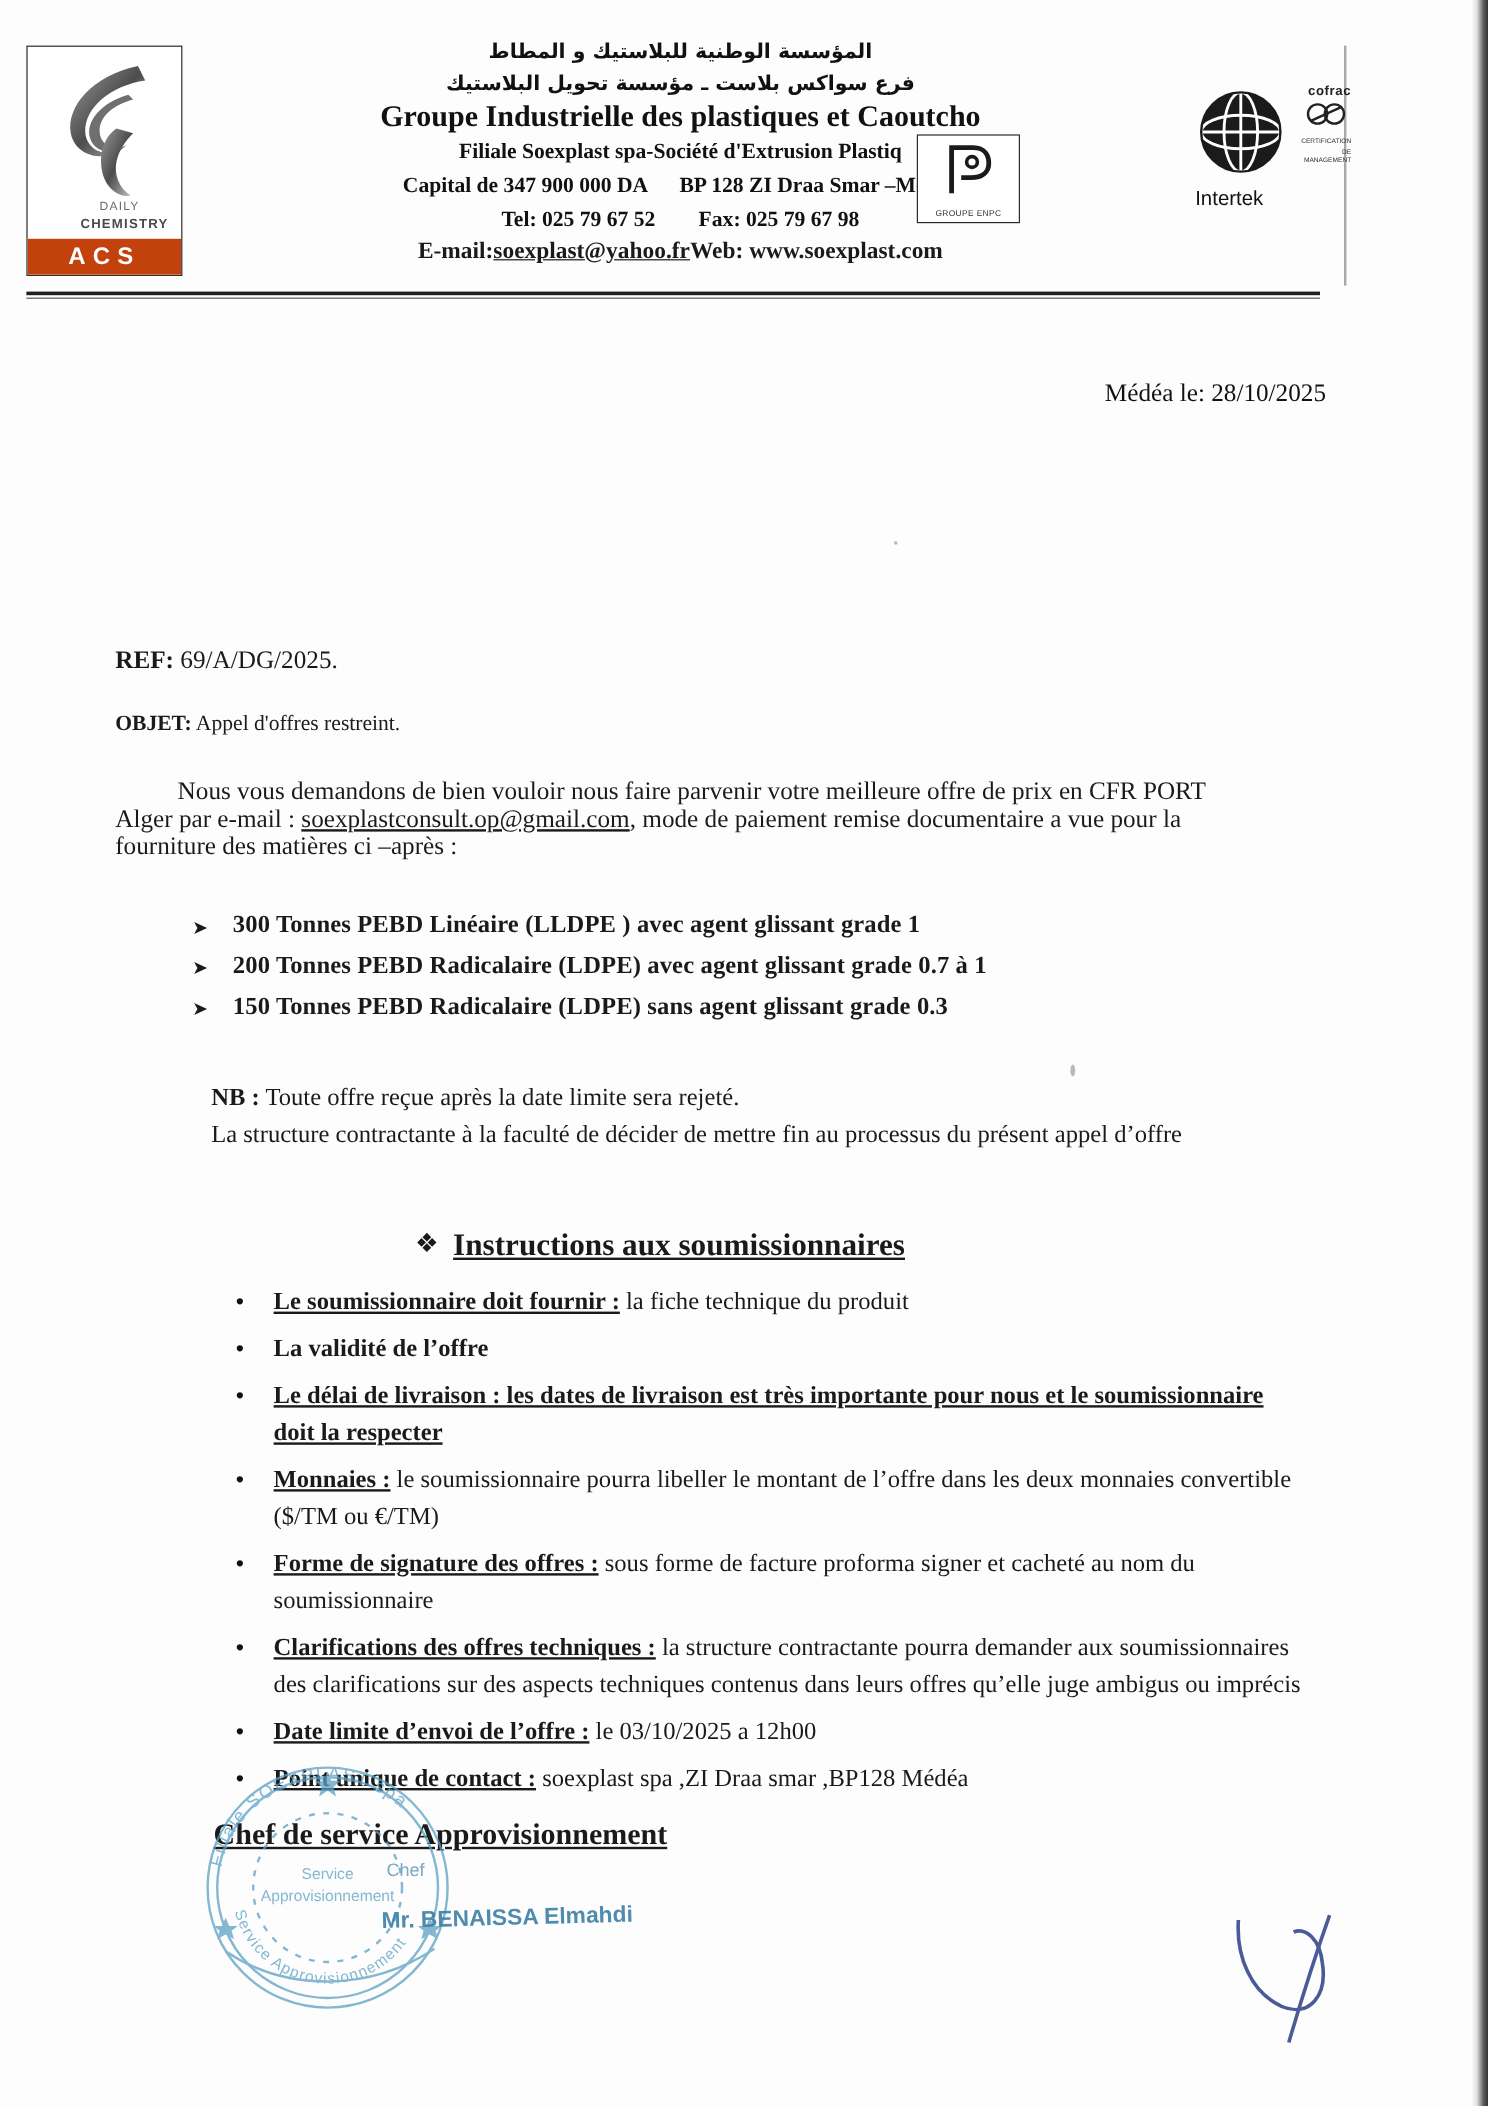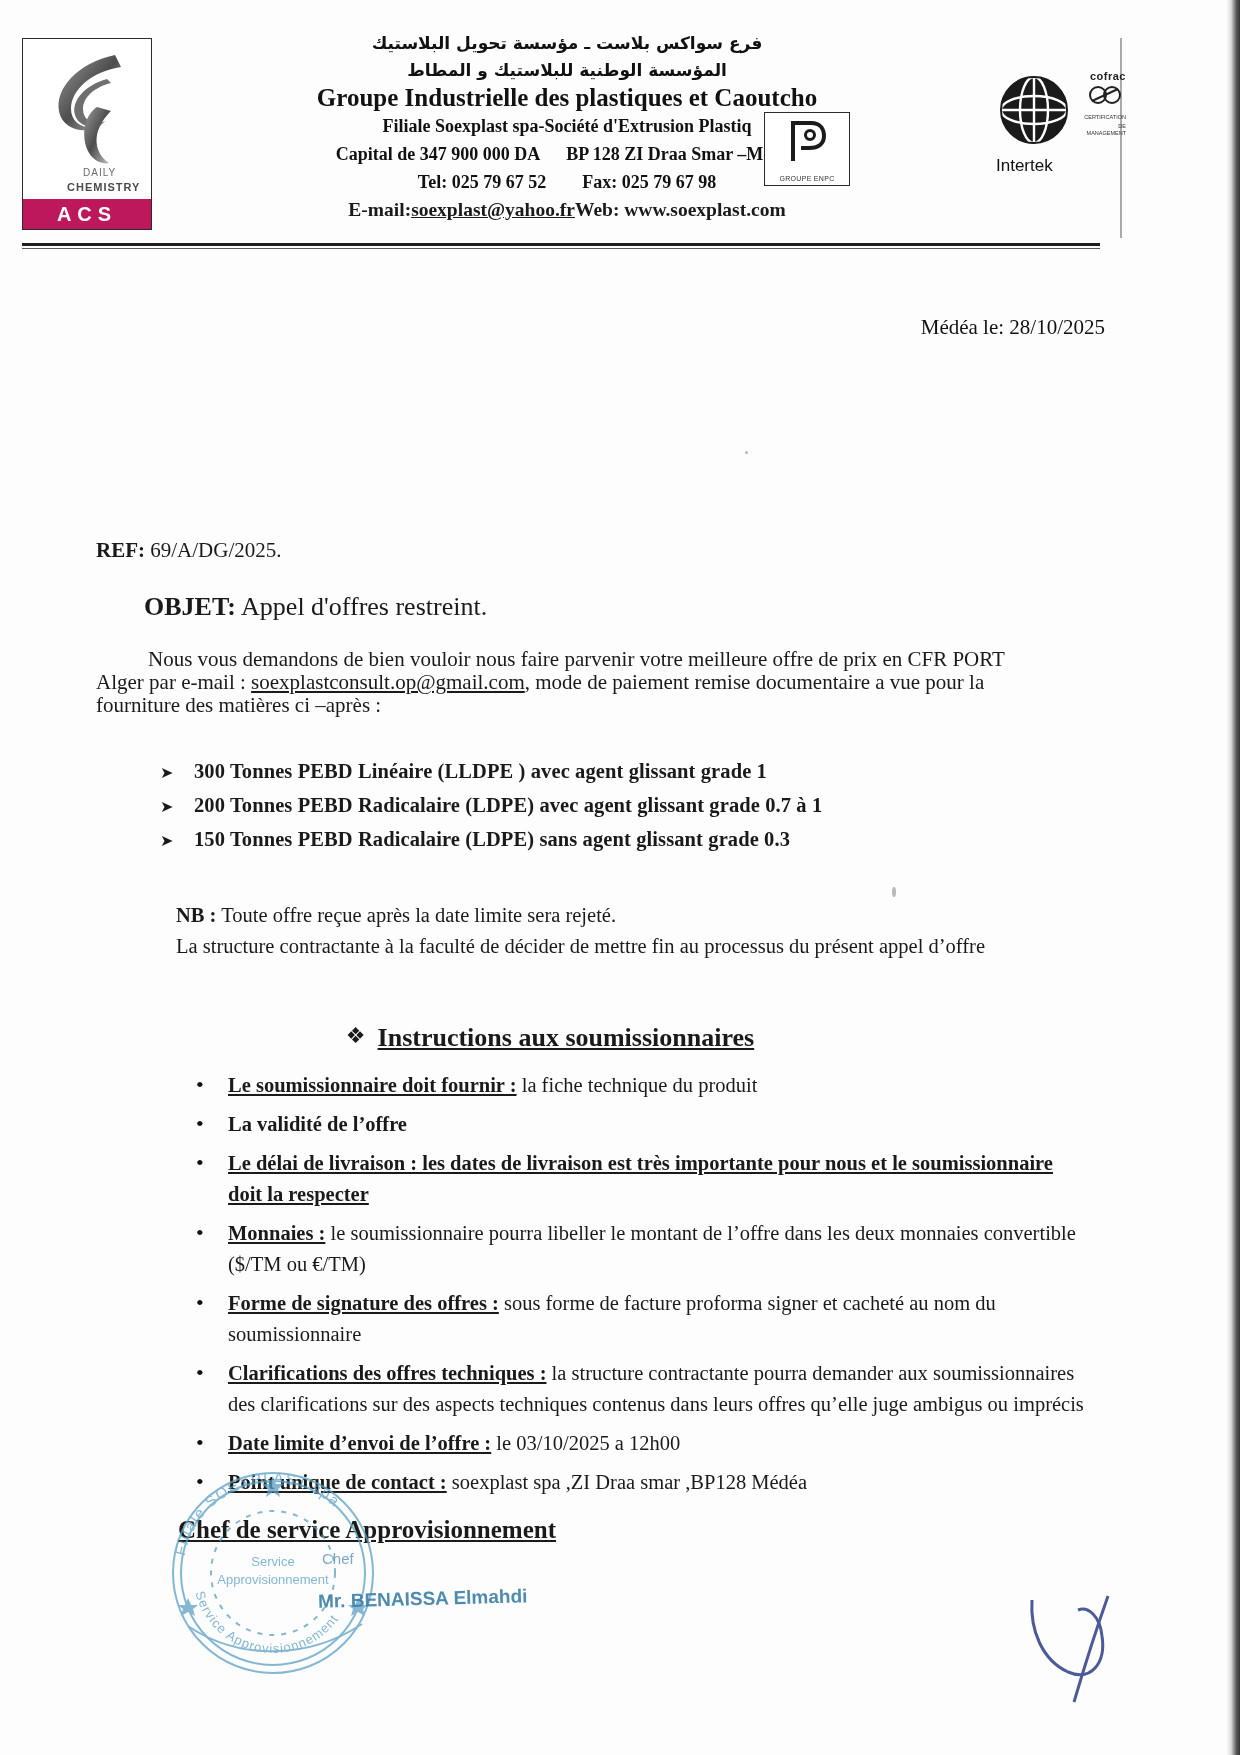--- a/index.html
+++ b/index.html
@@ -78,21 +78,21 @@
     font-size: 11px;
     letter-spacing: 1px;
     color: #4a4a4a;
     font-weight: bold;
   }
   .logo-acs {
     position: absolute;
     left: 0; top: 160px;
     width: 128px;
     height: 30px;
-    background: #be185d;
+    background: #c2410c;
     color: #fff;
     font-family: "Liberation Sans", sans-serif;
     font-weight: bold;
     font-size: 20px;
     letter-spacing: 6px;
     text-align: center;
     line-height: 30px;
   }
 
   .head-text {
@@ -209,22 +209,21 @@
   .ref-line {
     position: absolute;
     left: 96px;
     top: 538px;
     font-size: 21px;
   }
   .objet-line {
     position: absolute;
     left: 96px;
     top: 592px;
-    font-size: 26px;
-    margin-left: 48px;
+    font-size: 18px;
   }
   b.lbl { font-weight: bold; }
 
   .para1 {
     position: absolute;
     left: 96px;
     top: 648px;
     width: 950px;
     font-size: 21px;
     line-height: 23px;
@@ -386,22 +385,22 @@
         <path d="M78 6 C40 14 18 40 22 62 C26 84 56 86 66 74 C52 84 34 76 34 60 C34 40 56 22 84 18 Z" fill="url(#g1)"></path>
         <path d="M70 30 C48 36 34 52 38 66 C42 80 62 80 68 72 C58 78 46 72 46 60 C46 48 58 38 74 34 Z" fill="#6f6f6f"></path>
         <path d="M60 58 C48 66 44 84 50 100 C54 110 64 116 72 114 C62 108 58 96 60 86 C62 76 68 68 74 62 Z" fill="url(#g1)"></path>
       </svg>
       <div class="logo-daily">DAILY</div>
       <div class="logo-chem">CHEMISTRY</div>
       <div class="logo-acs">ACS</div>
     </div>
 
     <div class="head-text">
+      <div class="ar">المؤسسة الوطنية للبلاستيك و المطاط</div>
       <div class="ar">فرع سواكس بلاست ـ مؤسسة تحويل البلاستيك</div>
-      <div class="ar">المؤسسة الوطنية للبلاستيك و المطاط</div>
       <div class="head-line">Groupe Industrielle des plastiques et Caoutcho</div>
       <div class="head-line small">Filiale Soexplast spa-Société d'Extrusion Plastiq</div>
       <div class="head-line small">
         <span>Capital de 347 900 000 DA</span>
         &nbsp;&nbsp;&nbsp;&nbsp;
         <span>BP 128 ZI Draa Smar –Médéa</span>
       </div>
       <div class="head-line small">
         <span>Tel: 025 79 67 52</span>
         &nbsp;&nbsp;&nbsp;&nbsp;&nbsp;&nbsp;

